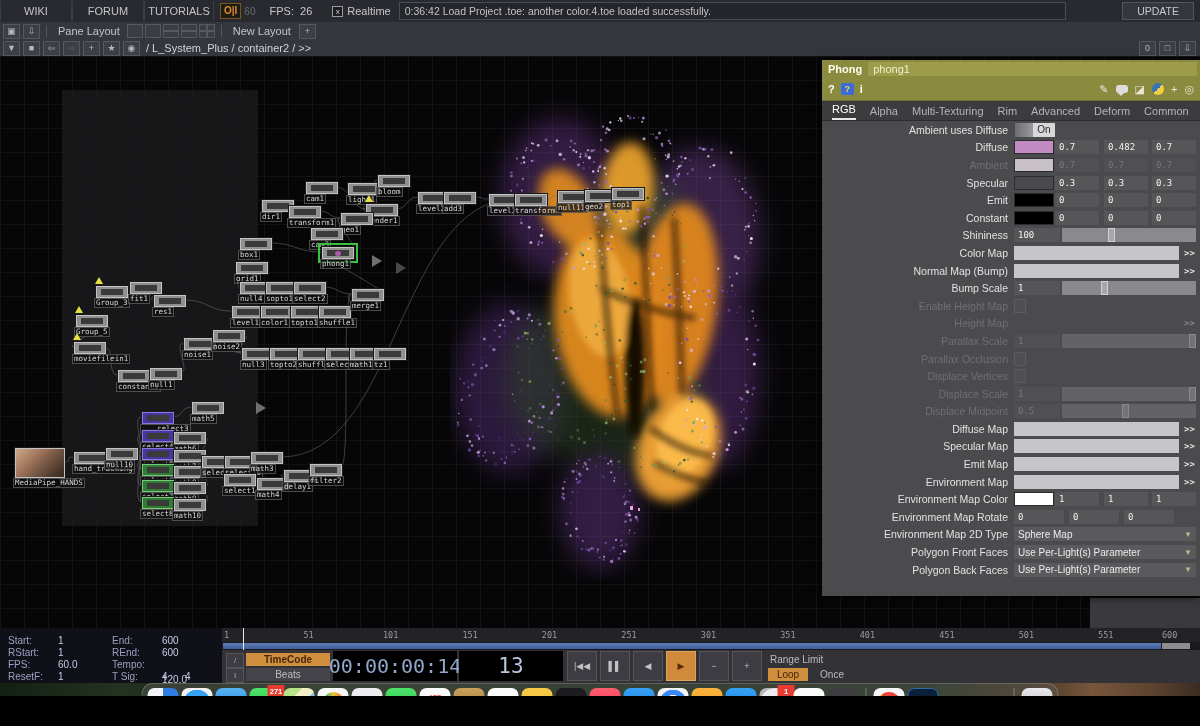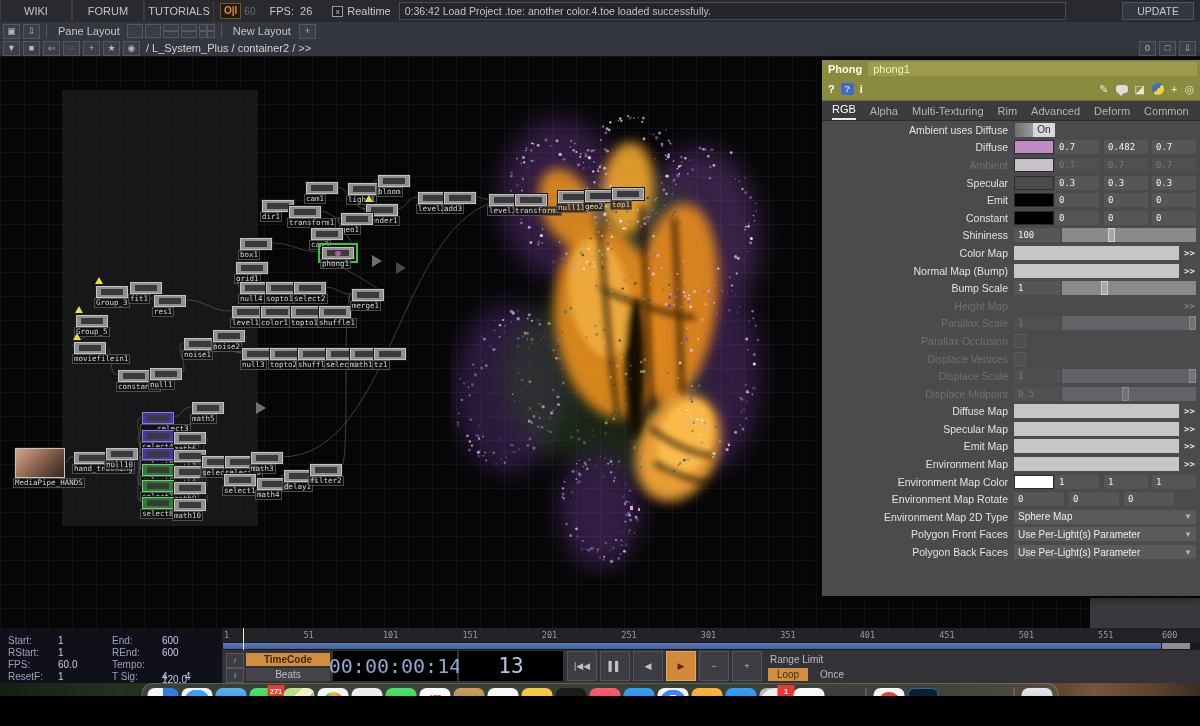--- a/index.html
+++ b/index.html
@@ -1335,20 +1335,26 @@
         </div>
         <div class="prow">
           <div class="plabel">Bump Scale</div>
           <div class="pctl">
             <div class="abs fld" style="left: 0px; width: 46px;">1</div>
             <div class="abs groove" style="left: 48px; width: 134px;"></div>
             <div class="abs handle" style="left: 87.37px; width: 7px;"></div>
           </div>
         </div>
         <div class="prow dim">
+          <div class="plabel">Enable Height Map</div>
+          <div class="pctl">
+            <div class="abs pcheck" style="left: 0px; width: 12px;"></div>
+          </div>
+        </div>
+        <div class="prow dim">
           <div class="plabel">Height Map</div>
           <div class="pctl">
             <div class="abs chev" style="left: 170px; width: 14px;">&gt;&gt;</div>
           </div>
         </div>
         <div class="prow dim">
           <div class="plabel">Parallax Scale</div>
           <div class="pctl">
             <div class="abs fld" style="left: 0px; width: 46px;">1</div>
             <div class="abs groove" style="left: 48px; width: 134px;"></div>

